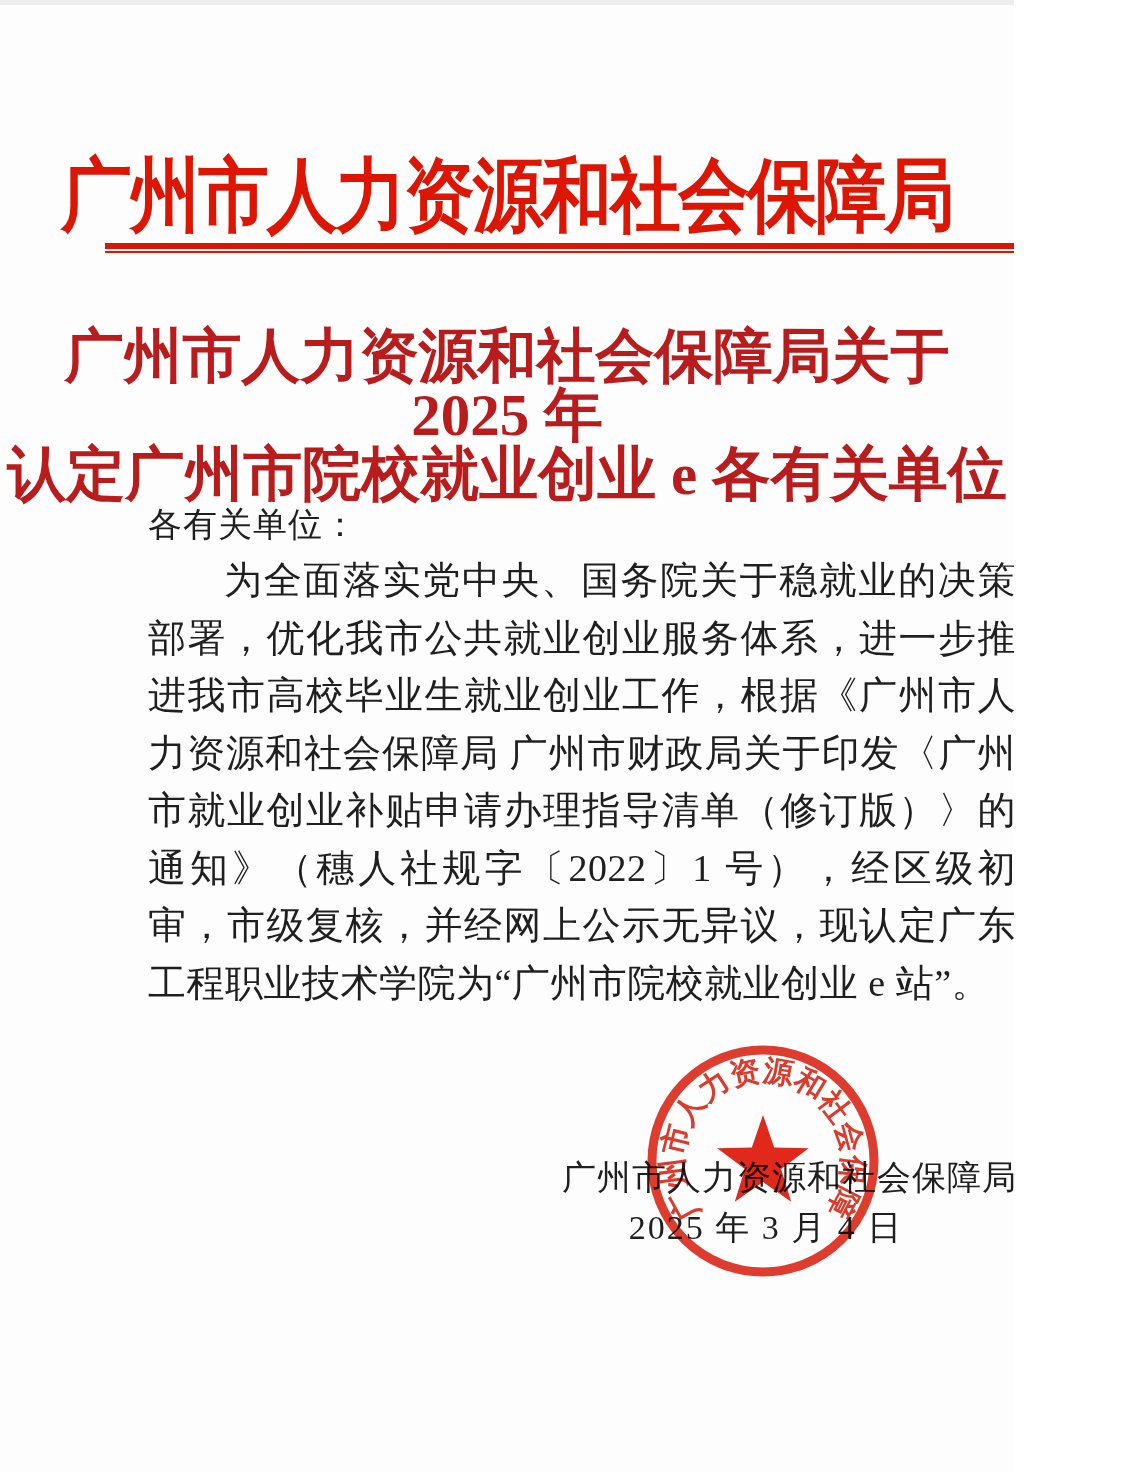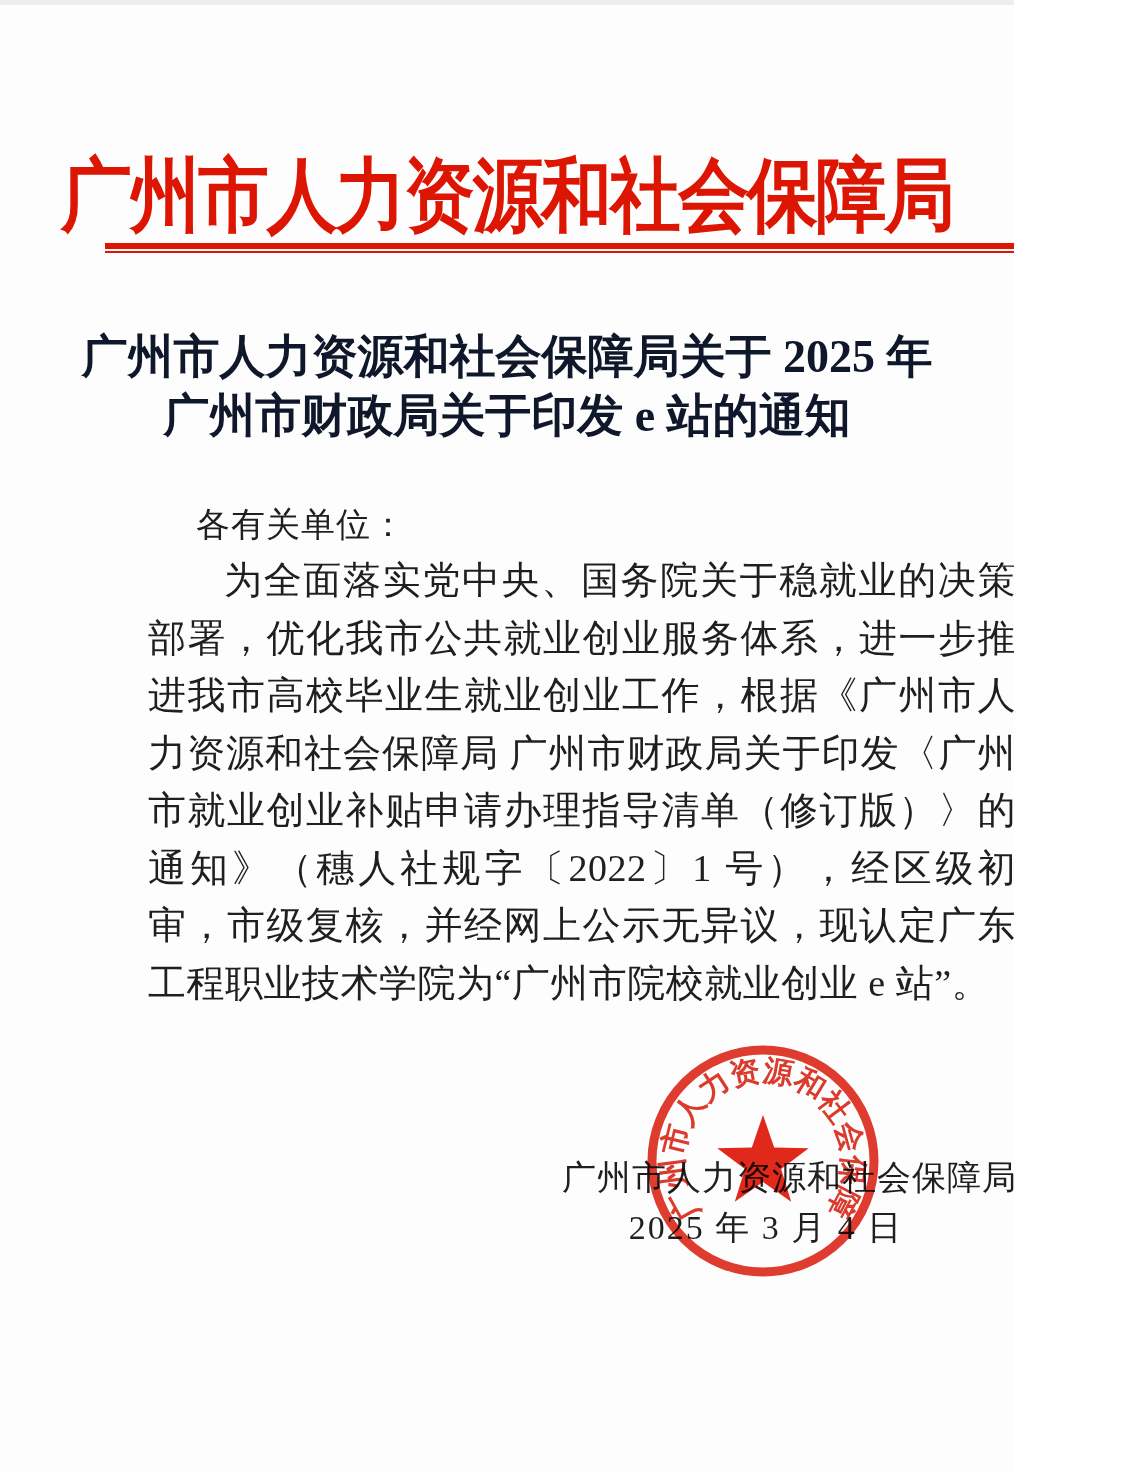--- a/index.html
+++ b/index.html
@@ -50,32 +50,31 @@
     margin-top: 2px;
     height: 2px;
     background: #dd1603;
   }
   .doc-title {
     position: absolute;
     top: 327px;
     left: 0;
     width: 100%;
     text-align: center;
-    font-size: 46px;
+    font-size: 59px;
     font-weight: bold;
     line-height: 59px;
-    color: #0f172a;
+    color: #b91c1c;
   }
   .salutation {
     position: absolute;
     top: 502px;
     left: 148px;
     font-size: 34px;
     letter-spacing: 1px;
-    margin-left: 48px;
   }
   .body-text {
     position: absolute;
     top: 552px;
     left: 148px;
     width: 868px;
     font-size: 38px;
     line-height: 57.5px;
     text-align: justify;
     text-indent: 2em;
@@ -133,21 +132,21 @@
 
   <div class="letterhead">广州市人力资源和社会保障局</div>
 
   <div class="red-rule">
     <div class="rule-thick"></div>
     <div class="rule-thin"></div>
   </div>
 
   <div class="doc-title">
     <div>广州市人力资源和社会保障局关于 2025 年</div>
-    <div>广州市财政局关于印发 e 站的通知</div>
+    <div>认定广州市院校就业创业 e 各有关单位</div>
   </div>
 
   <div class="salutation">各有关单位：</div>
 
   <div class="body-text">为全面落实党中央、国务院关于稳就业的决策部署，优化我市公共就业创业服务体系，进一步推进我市高校毕业生就业创业工作，根据《广州市人力资源和社会保障局 广州市财政局关于印发〈广州市就业创业补贴申请办理指导清单（修订版）〉的通知》（穗人社规字〔2022〕1 号），经区级初审，市级复核，并经网上公示无异议，现认定广东工程职业技术学院为“广州市院校就业创业 e 站”。</div>
 
   <div class="signature">广州市人力资源和社会保障局</div>
 
   <div class="sig-date">2025 年 3 月 4 日</div>
 

